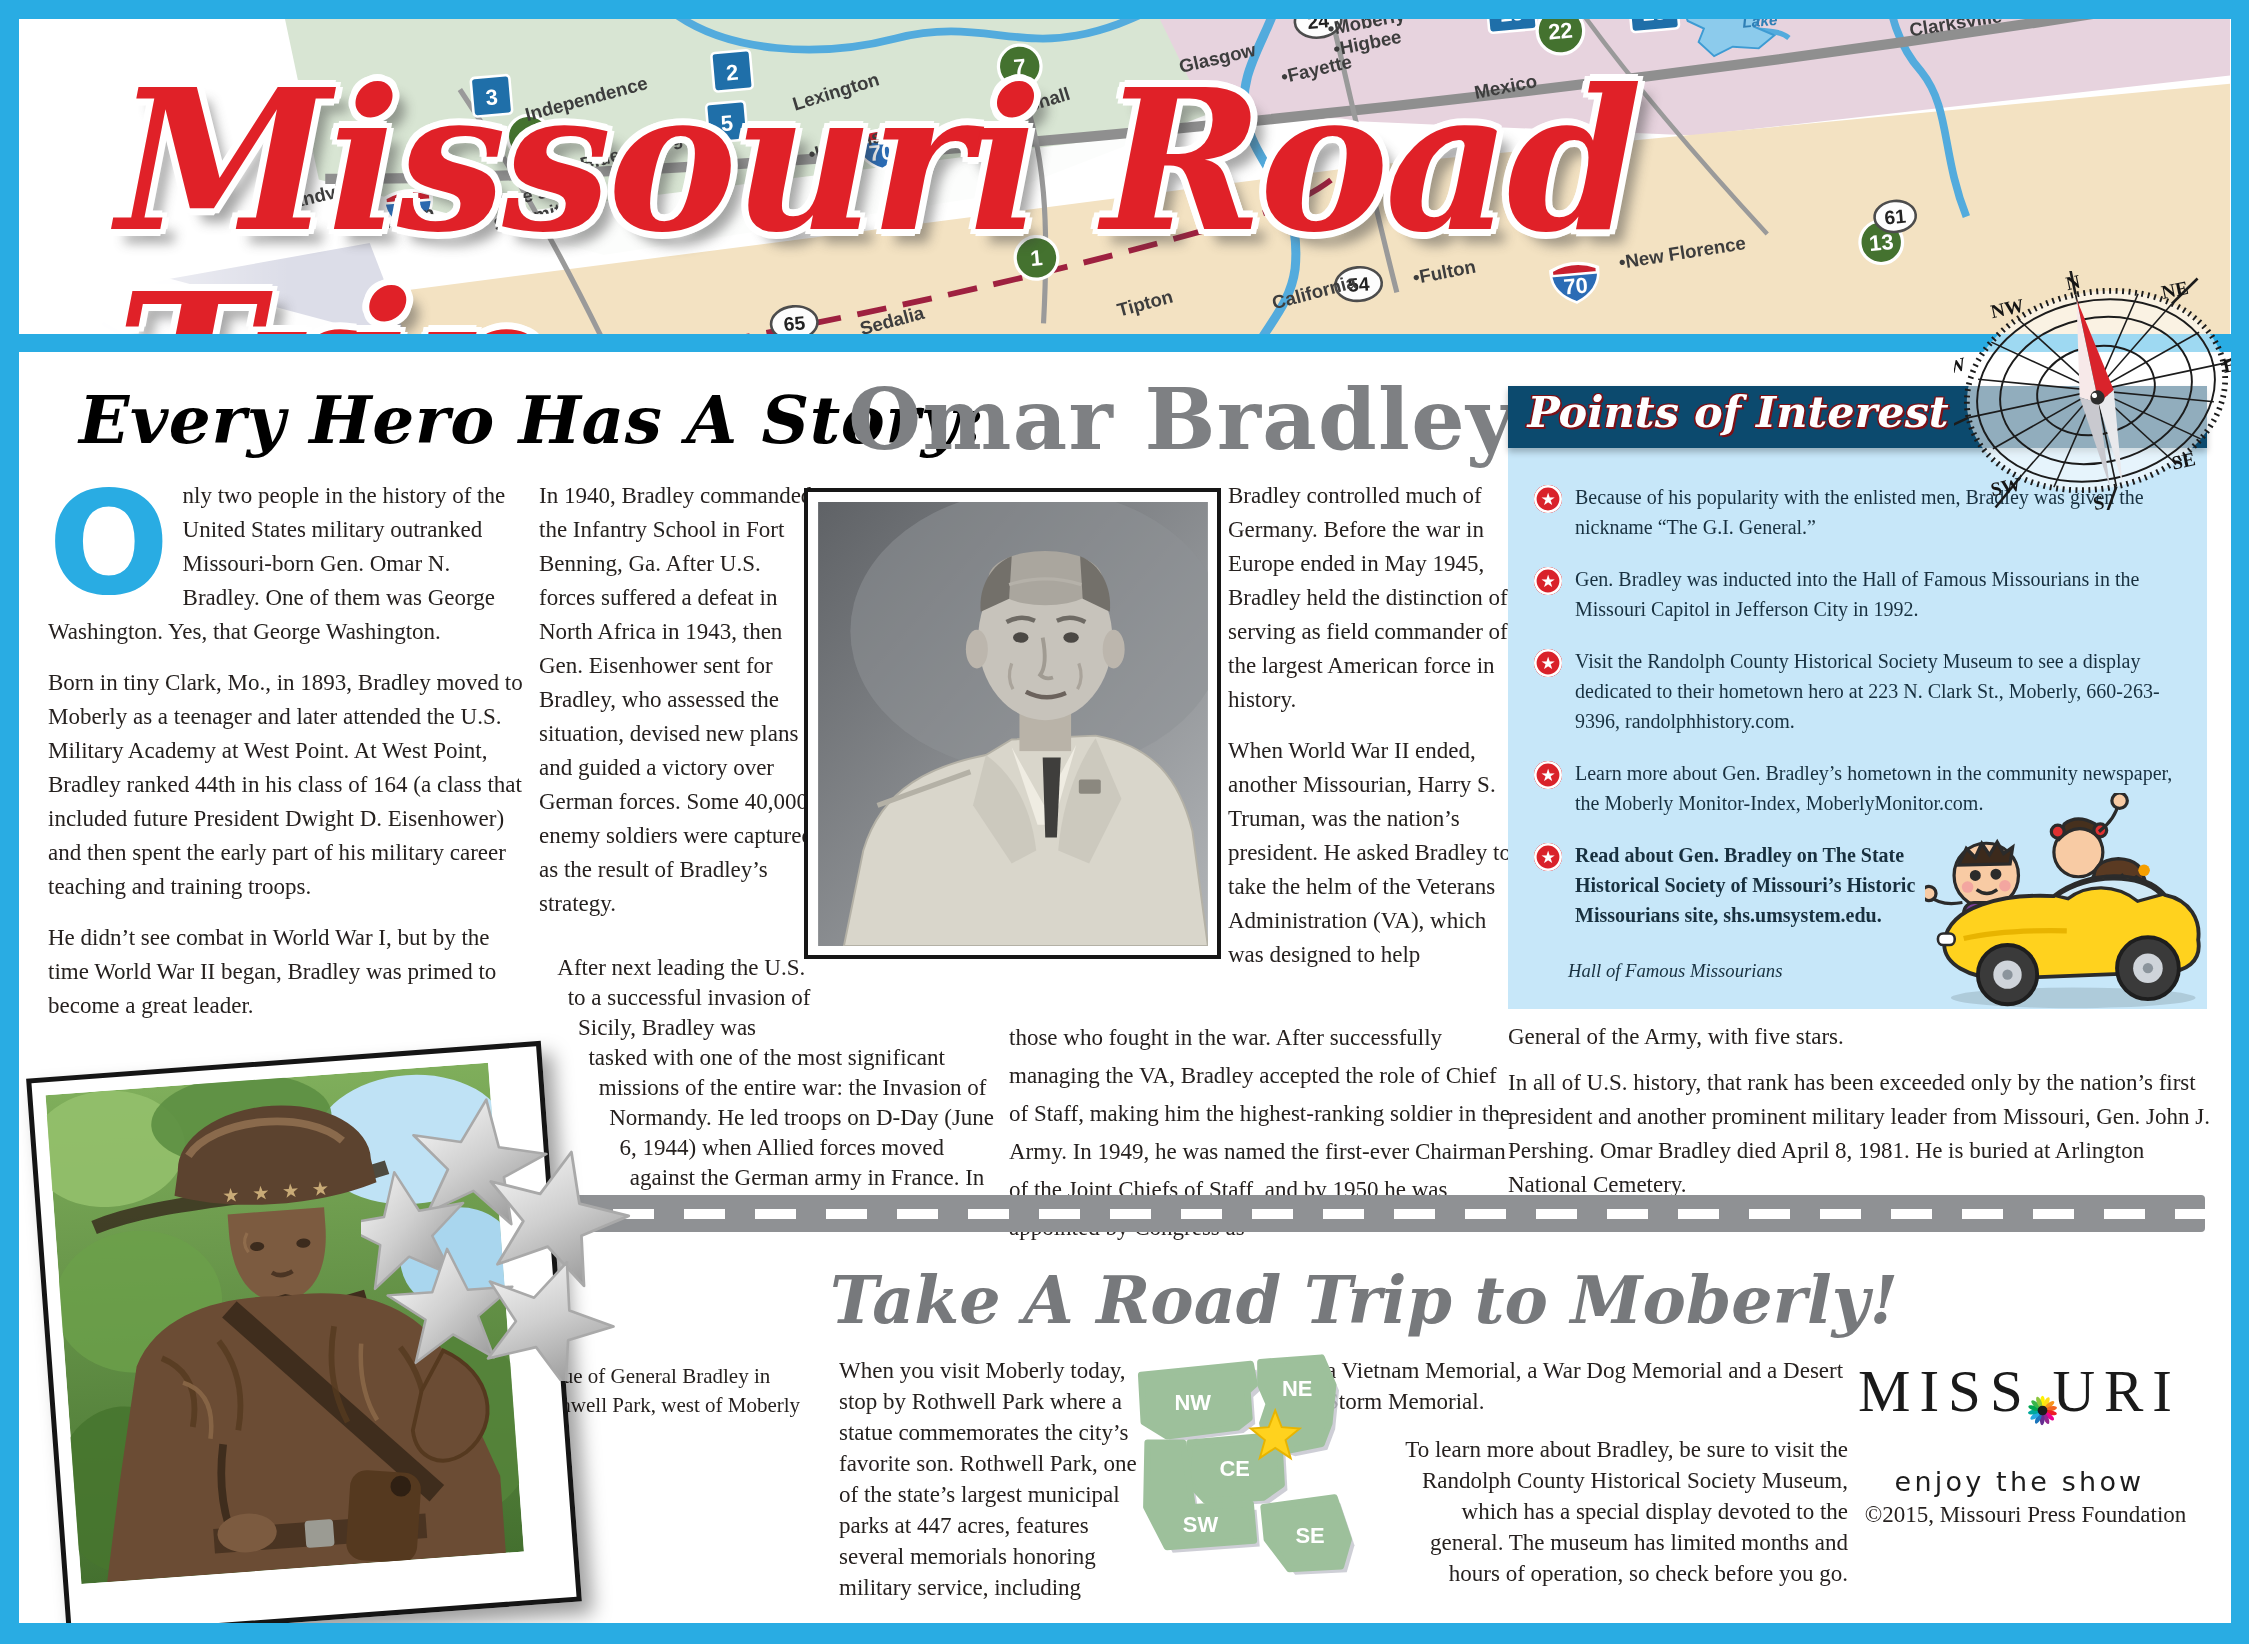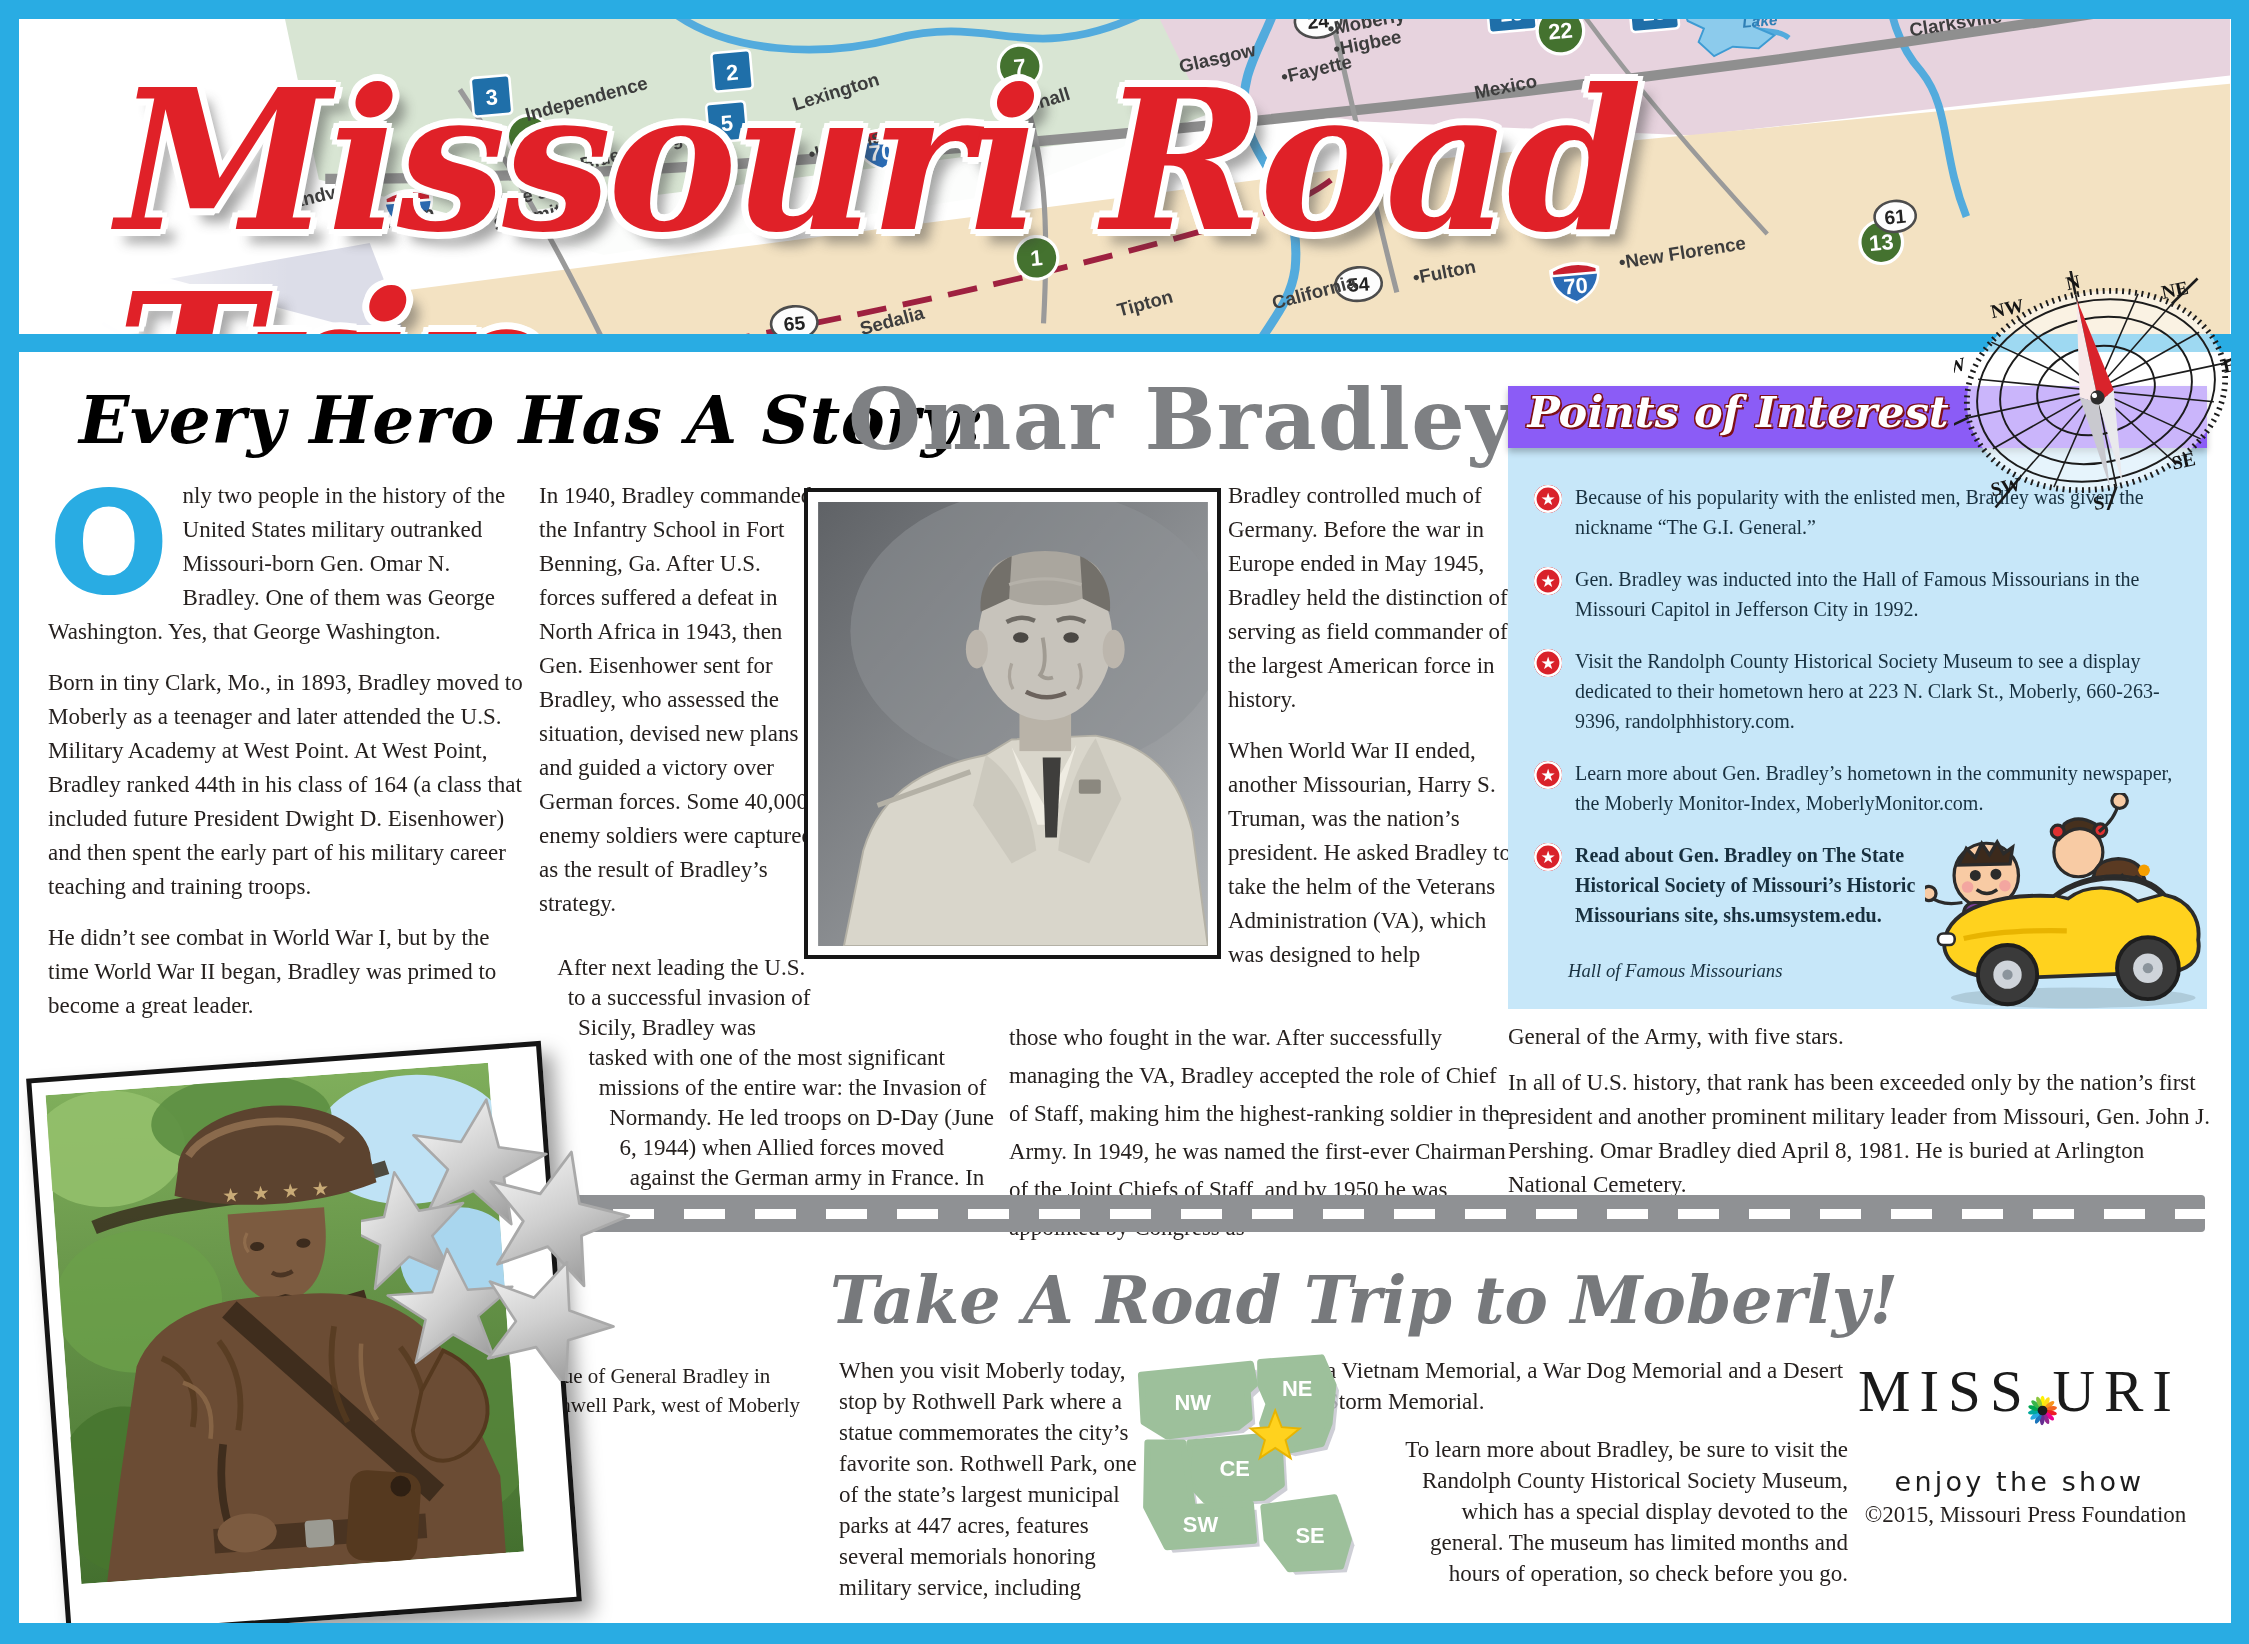--- a/index.html
+++ b/index.html
@@ -54,21 +54,21 @@
   .centercont{left:1009px;top:1019px;width:502px;line-height:38px;}
   .rightcont1{left:1508px;top:1020px;width:706px;}
   .rightcont2{left:1508px;top:1066px;width:706px;line-height:34px;}
 
   
   .photo{position:absolute;left:804px;top:488px;width:390px;height:444px;background:#fff;
          border:4.5px solid #161616;padding:9.7px;z-index:6;}
   .photo svg{display:block;}
 
   
-  .poi-banner{position:absolute;left:1508px;top:386px;width:699px;height:62px;background:#8b5cf6;z-index:20;
+  .poi-banner{position:absolute;left:1508px;top:386px;width:699px;height:62px;background:#0c4a6e;z-index:20;
       box-shadow:0 3.9px 6.5px rgba(0,0,0,.25);}
   .poi-banner .txt{position:absolute;left:19.4px;top:5.2px;font:italic 900 43px/1 "DejaVu Serif",serif;color:#fff;
       text-shadow:1.9px 1.9px 0 #7e1016,-1.3px -1.3px 0 #7e1016,1.3px -1.3px 0 #7e1016,-1.3px 1.3px 0 #7e1016;}
   .poi-box{position:absolute;left:1508px;top:448px;width:699px;height:561px;background:#c7e7f9;z-index:10;
       box-sizing:border-box;padding:34px 26px 19.4px 26px;}
   .poi-item{display:flex;gap:13px;margin-bottom:22px;font:20px/30px "Liberation Serif",serif;color:#18303f;}
   .poi-item .bullet{flex:0 0 28px;width:28px;height:28px;border-radius:50%;background:#d9222a;
       box-shadow:inset 0 0 0 2.6px #fff, inset 0 0 0 5.2px #d9222a;color:#fff;font:17px/28px "DejaVu Sans",sans-serif;
       text-align:center;margin-top:2.6px;}
   .poi-item.narrow .body{max-width:374px;font-weight:bold;}

